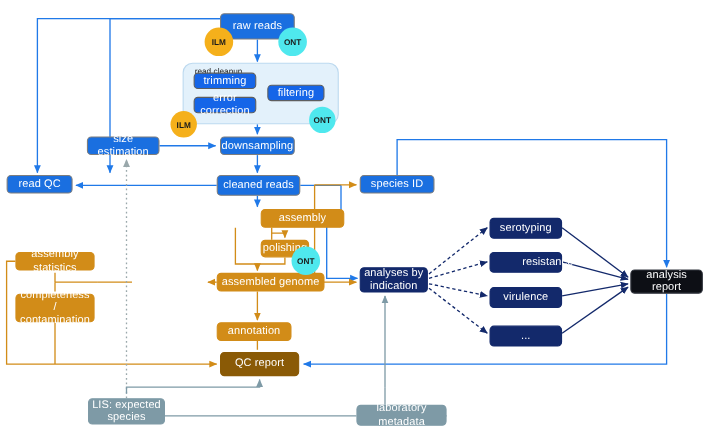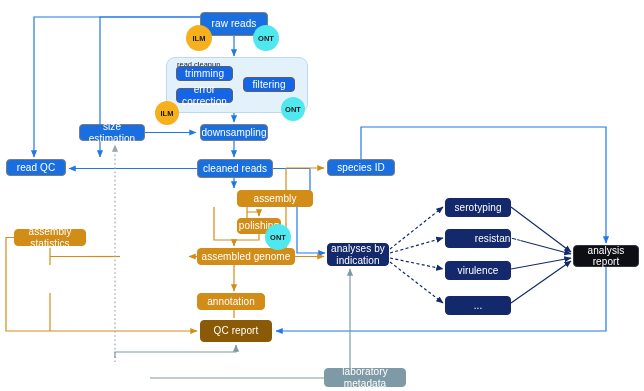--- a/index.html
+++ b/index.html
@@ -128,29 +128,31 @@
   <div class="node n-lightblue" style="left:176px;top:88px;width:57px;height:15px;">error correction</div>
   <div class="node n-lightblue" style="left:243px;top:77px;width:52px;height:15px;">filtering</div>
   <div class="node n-blue" style="left:79px;top:124px;width:66px;height:17px;">size estimation</div>
   <div class="node n-blue" style="left:200px;top:124px;width:68px;height:17px;">downsampling</div>
   <div class="node n-blue" style="left:6px;top:159px;width:60px;height:17px;">read QC</div>
   <div class="node n-blue" style="left:197px;top:159px;width:76px;height:19px;">cleaned reads</div>
   <div class="node n-blue" style="left:327px;top:159px;width:68px;height:17px;">species ID</div>
   <div class="node n-orange" style="left:197px;top:190px;width:76px;height:17px;margin-left:40px;">assembly</div>
   <div class="node n-orange" style="left:237px;top:218px;width:44px;height:16px;">polishing</div>
   <div class="node n-orange" style="left:14px;top:229px;width:72px;height:17px;">assembly statistics</div>
+  <div class="node n-orange" style="left:14px;top:267px;width:72px;height:26px;">completeness / contamination</div>
   <div class="node n-orange" style="left:197px;top:248px;width:98px;height:17px;">assembled genome</div>
   <div class="node n-orange" style="left:197px;top:293px;width:68px;height:17px;">annotation</div>
   <div class="node n-orange-dark" style="left:200px;top:320px;width:72px;height:22px;">QC report</div>
   <div class="node n-navy" style="left:327px;top:243px;width:62px;height:23px;">analyses by indication</div>
   <div class="node n-navy" style="left:445px;top:198px;width:66px;height:19px;">serotyping</div>
   <div class="node n-navy" style="left:445px;top:229px;width:66px;height:19px;padding-left:42px;">resistance</div>
   <div class="node n-navy" style="left:445px;top:261px;width:66px;height:19px;">virulence</div>
   <div class="node n-navy" style="left:445px;top:296px;width:66px;height:19px;">...</div>
   <div class="node n-black" style="left:573px;top:245px;width:66px;height:22px;">analysis report</div>
+  <div class="node n-gray" style="left:80px;top:362px;width:70px;height:24px;">LIS: expected species</div>
   <div class="node n-gray" style="left:324px;top:368px;width:82px;height:19px;">laboratory metadata</div>
 
   <div class="chip chip-ilm" style="left:186px;top:1px;width:26px;height:26px;">ILM</div>
   <div class="chip chip-ont" style="left:253px;top:1px;width:26px;height:26px;">ONT</div>
   <div class="chip chip-ilm" style="left:155px;top:77px;width:24px;height:24px;">ILM</div>
   <div class="chip chip-ont" style="left:281px;top:73px;width:24px;height:24px;">ONT</div>
   <div class="chip chip-ont" style="left:265px;top:200px;width:26px;height:26px;">ONT</div>
 
 </div>
 

